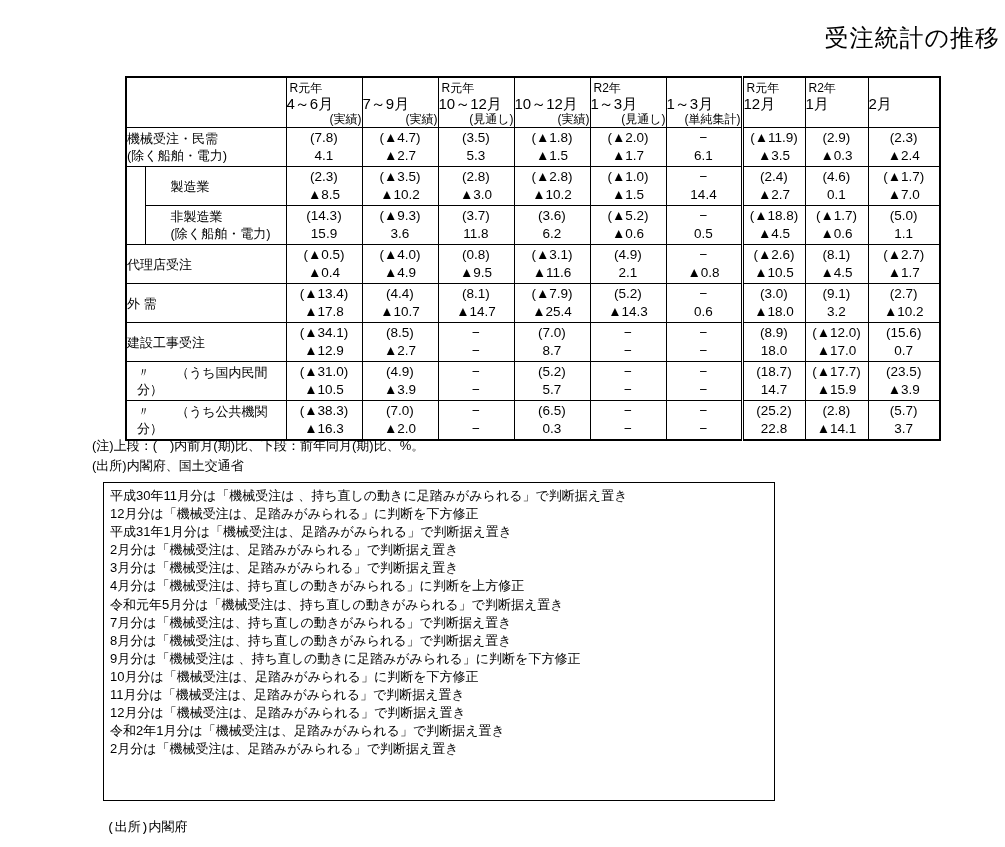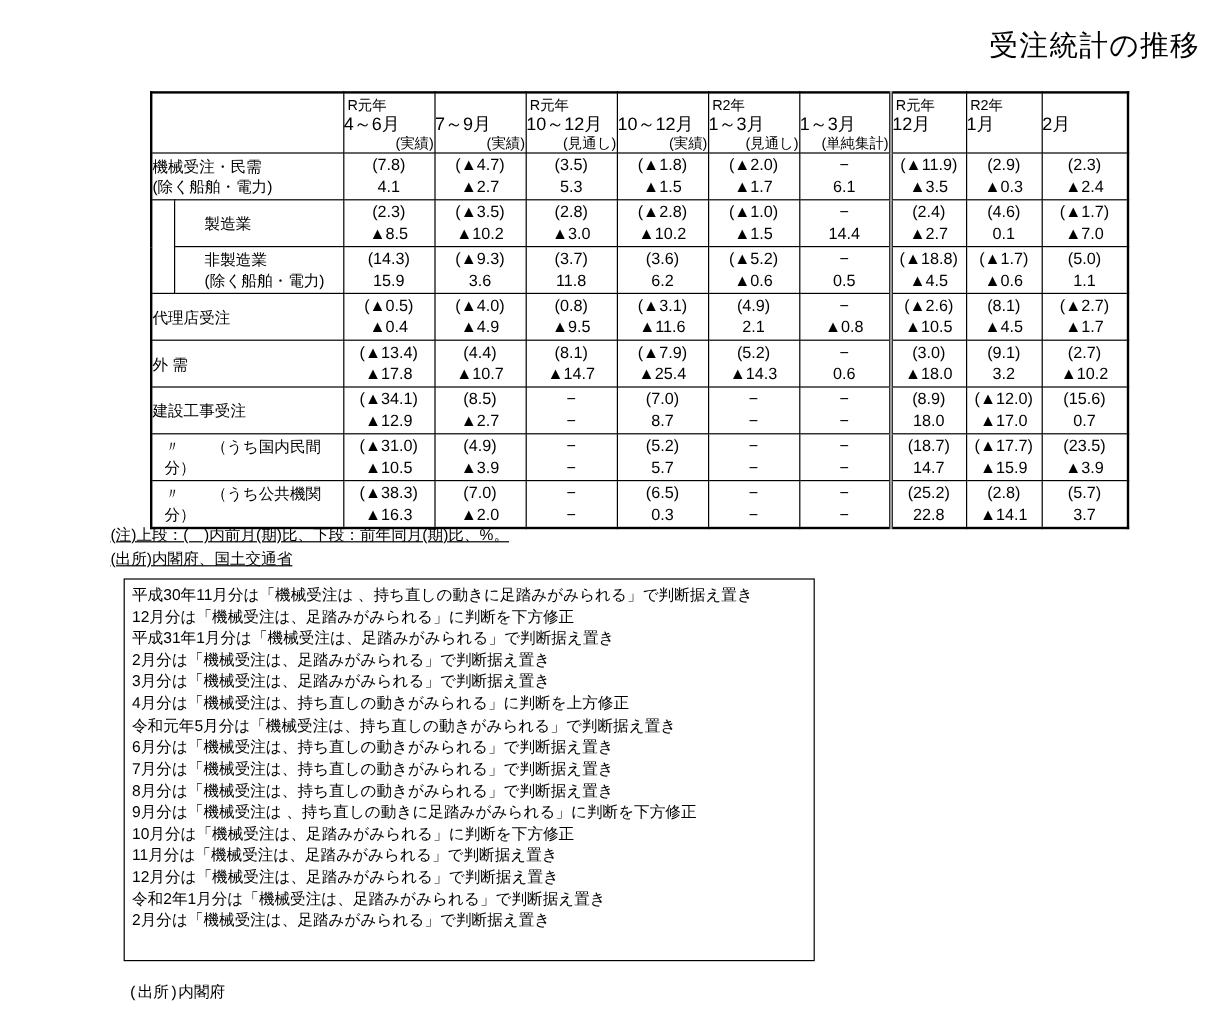--- a/index.html
+++ b/index.html
@@ -22,23 +22,23 @@
   .hper{font-size:15px;text-align:left;line-height:16px;height:16px;}
   .hkind{font-size:12px;text-align:right;line-height:15px;height:15px;}
   td.lbl{font-size:13px;line-height:17px;padding-left:4px;}
   td.lbl.sub{padding-left:25px;}
   td.lbl.quote{padding-left:10px;}
   .qm{margin-right:26px;}
   td.strip{}
   td.num{height:38px;}
   td.num div{text-align:center;line-height:18px;font-size:13.5px;}
   .dbl{border-left:3px double #000 !important;}
-  .notes{position:absolute;left:92px;top:436px;font-size:13px;line-height:20px;text-decoration:underline;}
+  .notes{position:absolute;left:92px;top:436px;font-size:13px;line-height:20px;}
   .jbox{
-    position:absolute;left:103px;top:482px;width:576px;height:319px;box-sizing:border-box;
+    position:absolute;left:103px;top:482px;width:672px;height:319px;box-sizing:border-box;
     border:1px solid #000;padding:4px 6px;font-size:13px;line-height:18.1px;
   }
   .footer-src{position:absolute;left:107px;top:818px;font-size:13px;font-family:Liberation Mono, monospace;}
 </style>
 </head>
 <body>
 
 <div class="page">
 
   <div class="title">受注統計の推移</div>
@@ -444,21 +444,20 @@
   </div>
 
   <div class="jbox" id="jbox">
       <div>平成30年11月分は「機械受注は 、持ち直しの動きに足踏みがみられる」で判断据え置き</div>
       <div>12月分は「機械受注は、足踏みがみられる」に判断を下方修正</div>
       <div>平成31年1月分は「機械受注は、足踏みがみられる」で判断据え置き</div>
       <div>2月分は「機械受注は、足踏みがみられる」で判断据え置き</div>
       <div>3月分は「機械受注は、足踏みがみられる」で判断据え置き</div>
       <div>4月分は「機械受注は、持ち直しの動きがみられる」に判断を上方修正</div>
       <div>令和元年5月分は「機械受注は、持ち直しの動きがみられる」で判断据え置き</div>
-      <div>6月分は「機械受注は、持ち直しの動きがみられる」で判断据え置き</div>
       <div>7月分は「機械受注は、持ち直しの動きがみられる」で判断据え置き</div>
       <div>8月分は「機械受注は、持ち直しの動きがみられる」で判断据え置き</div>
       <div>9月分は「機械受注は 、持ち直しの動きに足踏みがみられる」に判断を下方修正</div>
       <div>10月分は「機械受注は、足踏みがみられる」に判断を下方修正</div>
       <div>11月分は「機械受注は、足踏みがみられる」で判断据え置き</div>
       <div>12月分は「機械受注は、足踏みがみられる」で判断据え置き</div>
       <div>令和2年1月分は「機械受注は、足踏みがみられる」で判断据え置き</div>
       <div>2月分は「機械受注は、足踏みがみられる」で判断据え置き</div>
     </div>
 

